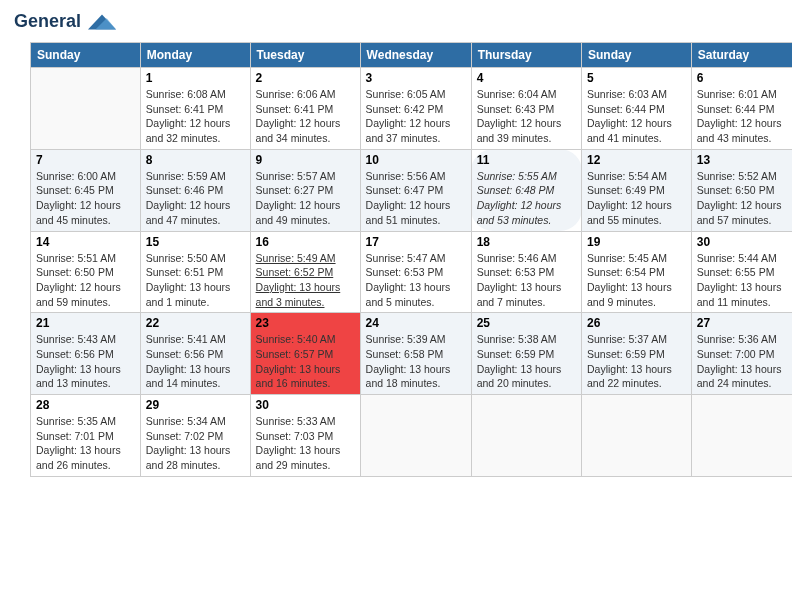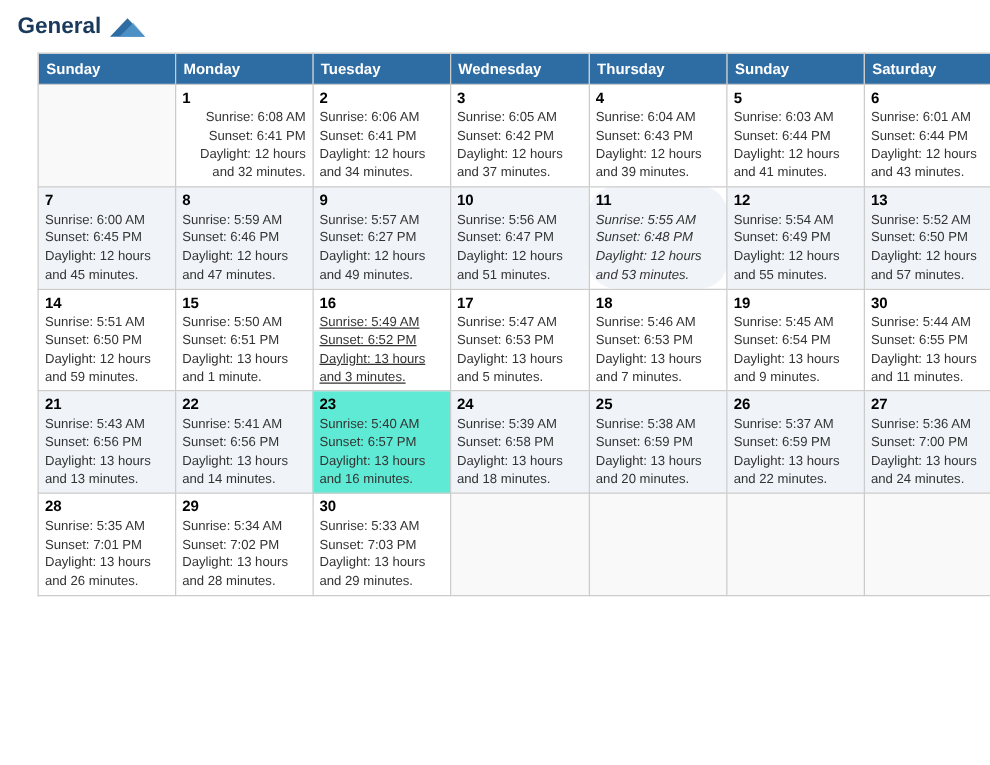--- a/index.html
+++ b/index.html
@@ -122,21 +122,21 @@
         <th>Thursday</th>
         <th>Sunday</th>
         <th>Saturday</th>
       </tr>
   </thead>
   <tbody id="calendar-body">
   <tr>
         <td class="empty-cell"></td>
         <td>
           <div class="day-num">1</div>
-          <div class="day-info" style="white-space: pre-line; text-align: right;">Sunrise: 6:08 AM
+          <div class="day-info" style="white-space: pre-line;">Sunrise: 6:08 AM
 Sunset: 6:41 PM
 Daylight: 12 hours
 and 32 minutes.</div>
         </td>
         <td>
           <div class="day-num">2</div>
           <div class="day-info" style="white-space: pre-line;">Sunrise: 6:06 AM
 Sunset: 6:41 PM
 Daylight: 12 hours
 and 34 minutes.</div>
@@ -280,21 +280,21 @@
 Daylight: 13 hours
 and 13 minutes.</div>
         </td>
         <td style="background: rgb(240, 244, 248);">
           <div class="day-num">22</div>
           <div class="day-info" style="white-space: pre-line;">Sunrise: 5:41 AM
 Sunset: 6:56 PM
 Daylight: 13 hours
 and 14 minutes.</div>
         </td>
-        <td style="background: #5eead4;">
+        <td style="background: #ef4444;">
           <div class="day-num">23</div>
           <div class="day-info" style="white-space: pre-line;">Sunrise: 5:40 AM
 Sunset: 6:57 PM
 Daylight: 13 hours
 and 16 minutes.</div>
         </td>
         <td style="background: rgb(240, 244, 248);">
           <div class="day-num">24</div>
           <div class="day-info" style="white-space: pre-line;">Sunrise: 5:39 AM
 Sunset: 6:58 PM

